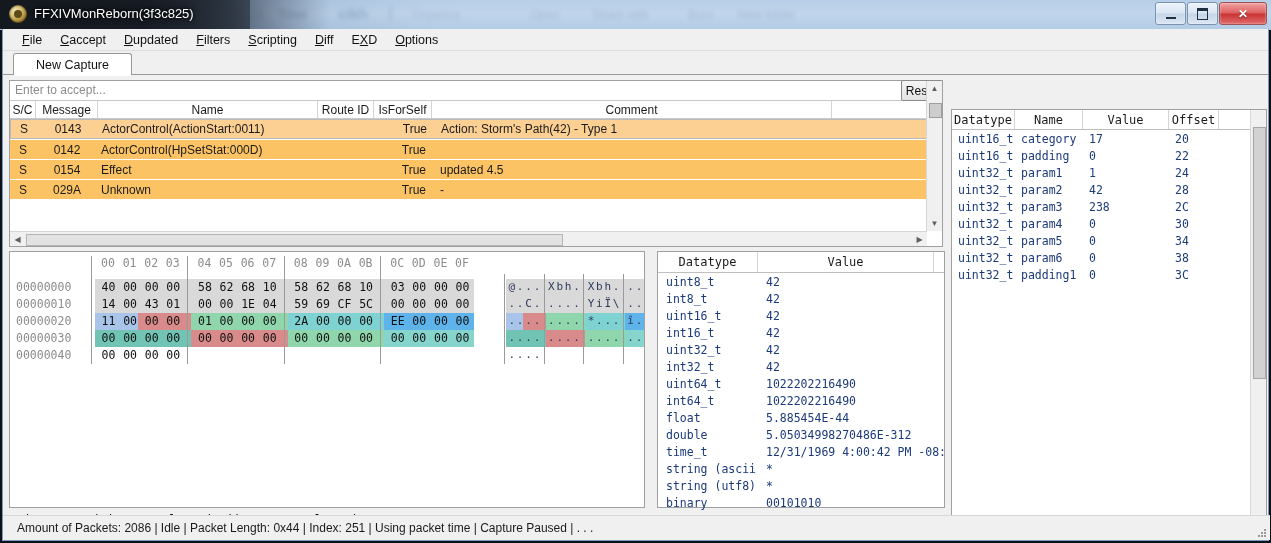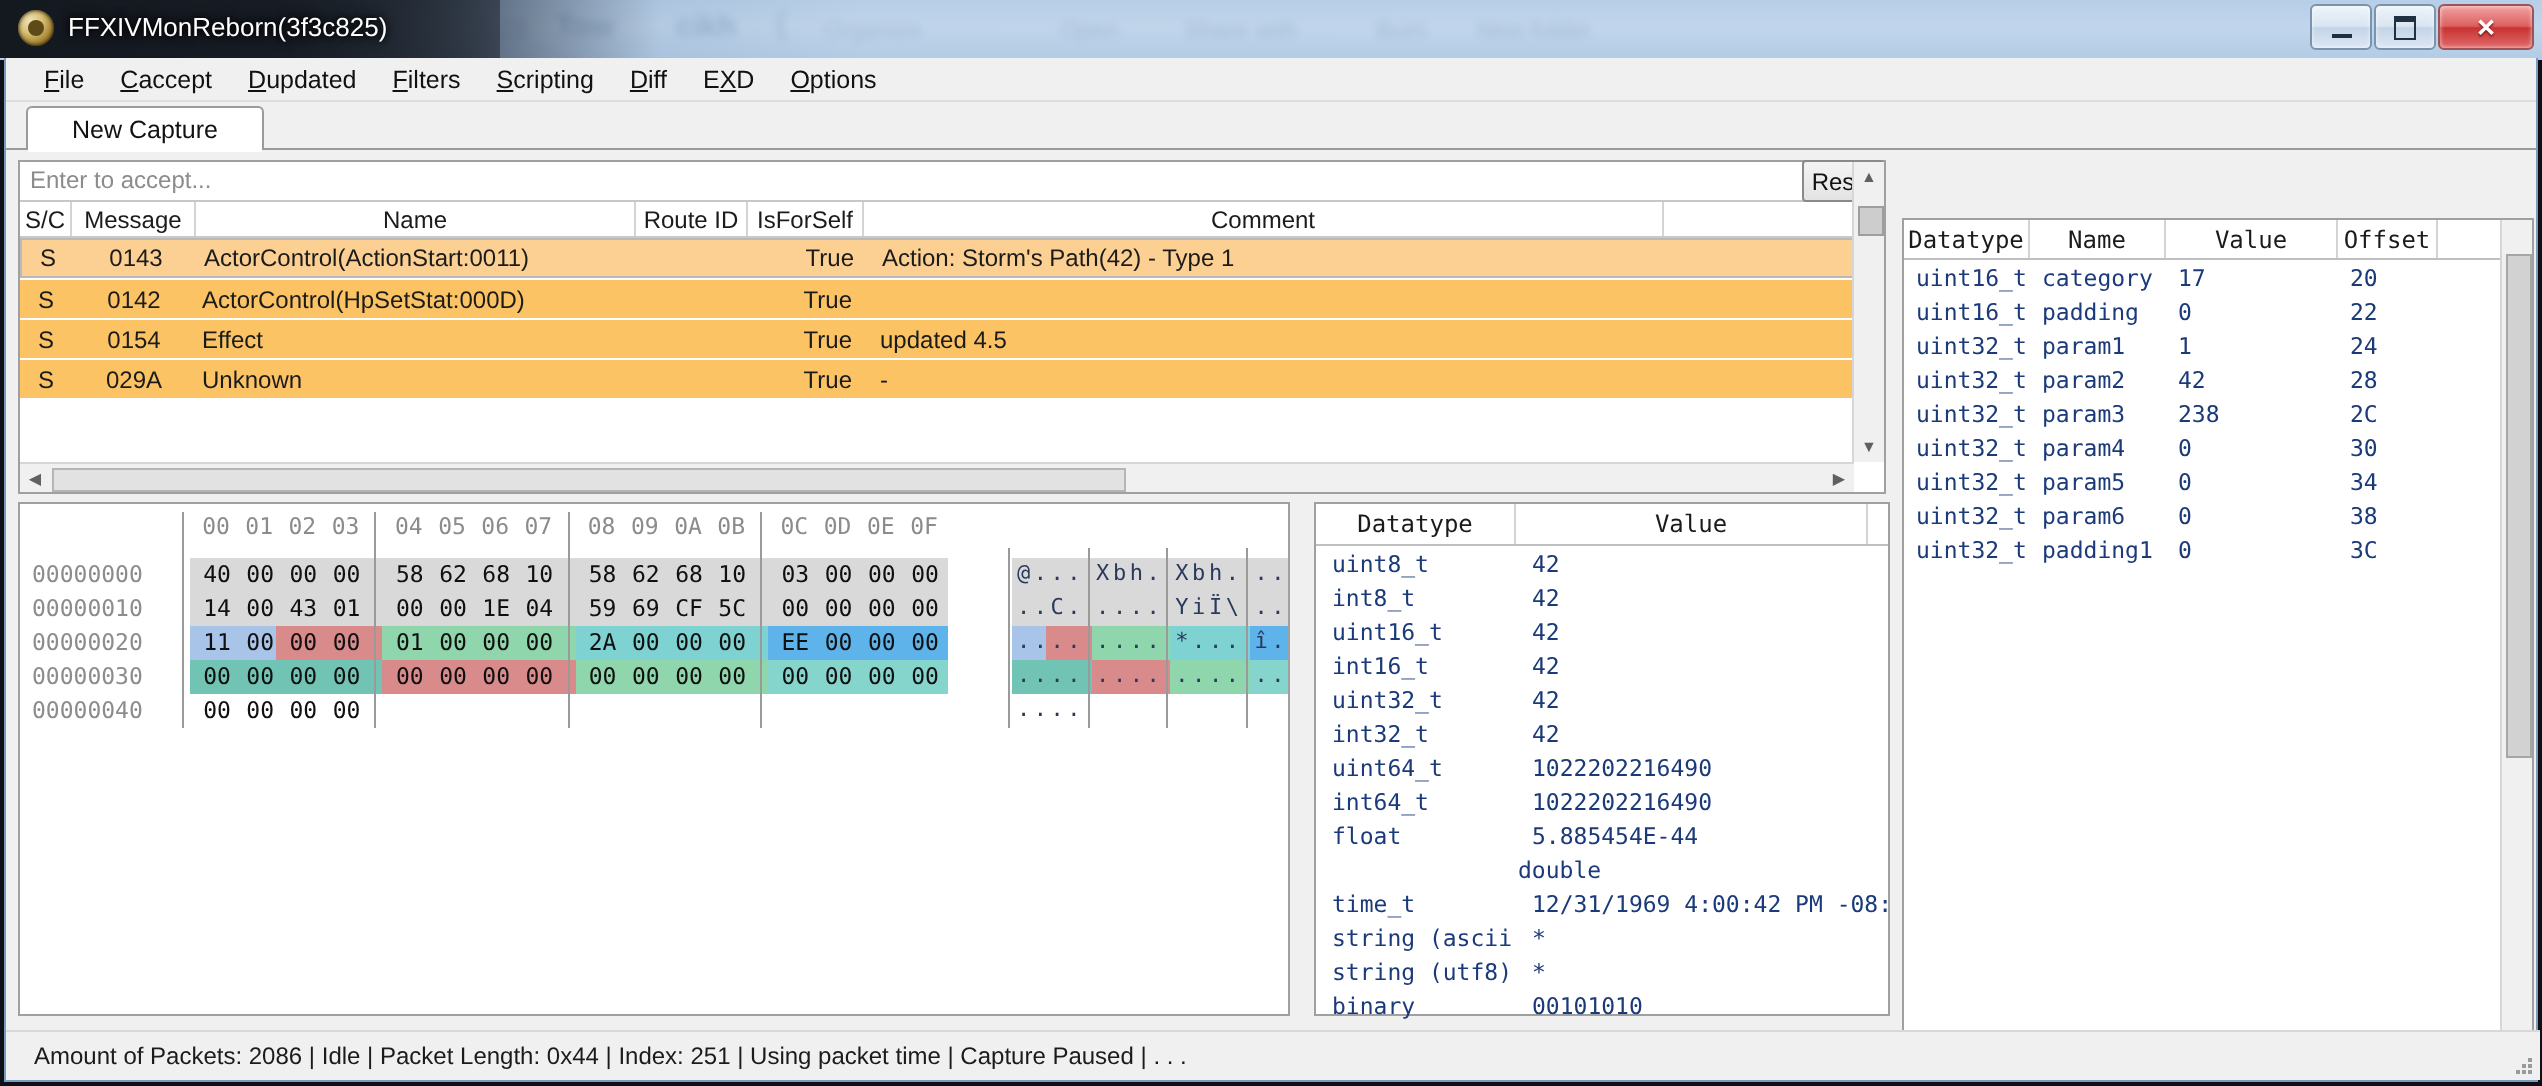--- a/index.html
+++ b/index.html
@@ -687,20 +687,21 @@
           <div class="insprow">
             <div class="ic" style="width: 100px;">int64_t</div>
             <div class="ic" style="width: 186px;">1022202216490</div>
           </div>
           <div class="insprow">
             <div class="ic" style="width: 100px;">float</div>
             <div class="ic" style="width: 186px;">5.885454E-44</div>
           </div>
           <div class="insprow">
             <div class="ic" style="width: 100px;">double</div>
+            <div class="ic" style="width: 186px;">5.05034998270486E-312</div>
           </div>
           <div class="insprow">
             <div class="ic" style="width: 100px;">time_t</div>
             <div class="ic" style="width: 186px;">12/31/1969 4:00:42 PM -08:00</div>
           </div>
           <div class="insprow">
             <div class="ic" style="width: 100px;">string (ascii)</div>
             <div class="ic" style="width: 186px;">*</div>
           </div>
           <div class="insprow">

